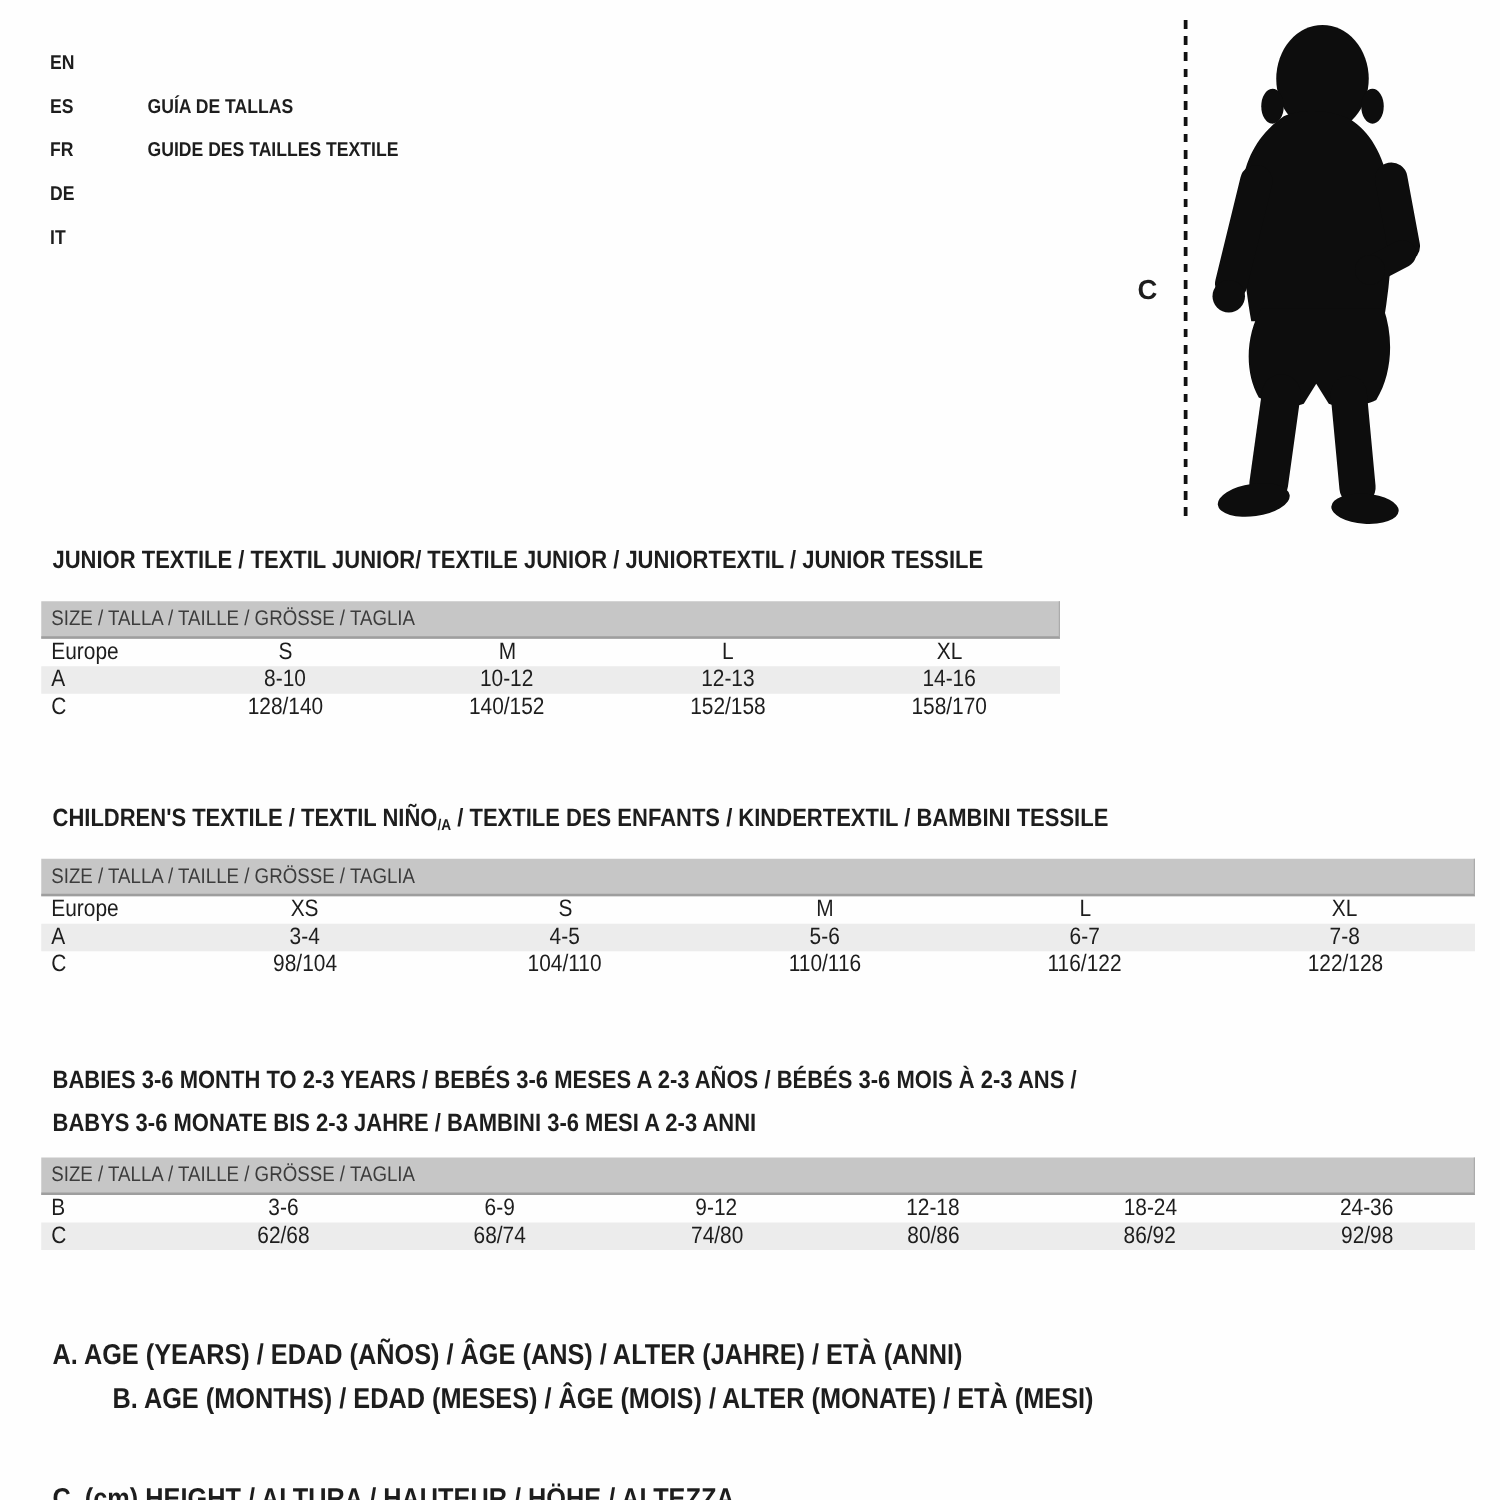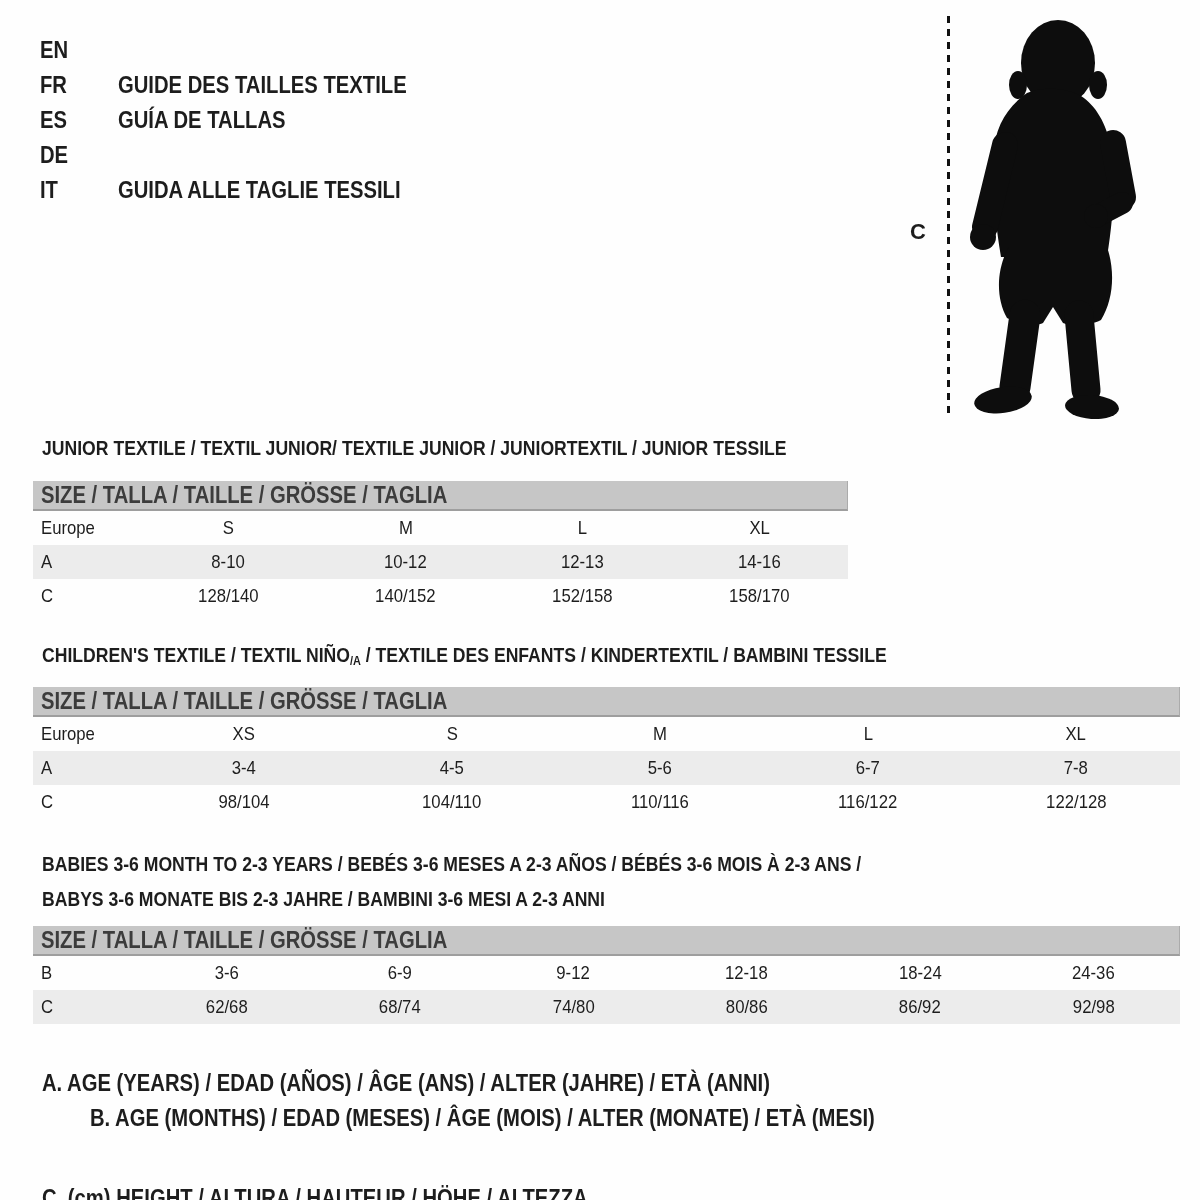--- a/index.html
+++ b/index.html
@@ -7,32 +7,32 @@
     width:1200px;height:1200px;position:relative;overflow:hidden;
     background:#fefefe;color:#1d1d1d;
     font-family:"Liberation Sans","DejaVu Sans",sans-serif;
   }
   .abs{position:absolute;}
   .cx{display:inline-block;transform:scaleX(0.88);transform-origin:0 50%;white-space:nowrap;}
   .cxc{display:inline-block;transform:scaleX(0.88);transform-origin:50% 50%;white-space:nowrap;}
 
   
   .langs{top:33px;left:40px;}
-  .lang-row{display:flex;height:35px;line-height:35px;font-size:23px;font-weight:bold;}
+  .lang-row{display:flex;height:35px;line-height:35px;font-size:16px;font-weight:bold;}
   .lang-code{width:78px;}
   
   .sec-title{left:42px;font-size:20px;font-weight:bold;line-height:22px;}
   
   .table{left:33px;}
   .band{
     height:28px;line-height:28px;background:#c6c6c6;color:#3c3c3c;
     border-bottom:2px solid #9e9e9e;border-right:1px solid #ababab;
-    padding-left:8px;font-size:23px;font-weight:bold;
+    padding-left:8px;font-size:17px;font-weight:normal;
   }
-  .row{display:grid;height:34px;align-items:center;font-size:19px;}
+  .row{display:grid;height:22px;align-items:center;font-size:19px;}
   .row.alt{background:#ececec;}
   .t-junior .row{grid-template-columns:107px repeat(4,1fr);}
   .t-children .row{grid-template-columns:107px repeat(5,1fr);}
   .t-babies .row{grid-template-columns:107px repeat(6,1fr);}
   .cell{display:flex;justify-content:center;align-items:center;}
   .cell.lab{justify-content:flex-start;padding-left:8px;}
   
   .measure-line{
     left:947px;top:16px;width:3px;height:400px;
     background:repeating-linear-gradient(to bottom,#111 0 7px,transparent 7px 13px);
@@ -43,33 +43,32 @@
   .sub{font-size:0.62em;vertical-align:-0.22em;}
 </style>
 </head>
 <body>
 
 <div class="abs langs">
   <div class="lang-row">
     <span class="lang-code"><span class="cx">EN</span></span>
   </div>
   <div class="lang-row">
+    <span class="lang-code"><span class="cx">ES</span></span>
+    <span><span class="cx">GUÍA DE TALLAS</span></span>
+  </div>
+  <div class="lang-row">
     <span class="lang-code"><span class="cx">FR</span></span>
     <span><span class="cx">GUIDE DES TAILLES TEXTILE</span></span>
   </div>
   <div class="lang-row">
-    <span class="lang-code"><span class="cx">ES</span></span>
-    <span><span class="cx">GUÍA DE TALLAS</span></span>
-  </div>
-  <div class="lang-row">
     <span class="lang-code"><span class="cx">DE</span></span>
   </div>
   <div class="lang-row">
     <span class="lang-code"><span class="cx">IT</span></span>
-    <span><span class="cx">GUIDA ALLE TAGLIE TESSILI</span></span>
   </div>
 </div>
 
 <div class="abs measure-line"></div>
 <div class="abs measure-label">C</div>
 <svg class="abs" style="left:965px;top:15px;width:175px;height:405px" viewBox="0 0 175 405" xmlns="http://www.w3.org/2000/svg">
   <g fill="#0d0d0d" stroke="none">
     <ellipse cx="93" cy="48" rx="37" ry="43"></ellipse>
     <ellipse cx="53" cy="70" rx="9" ry="14"></ellipse>
     <ellipse cx="133" cy="70" rx="9" ry="14"></ellipse>

